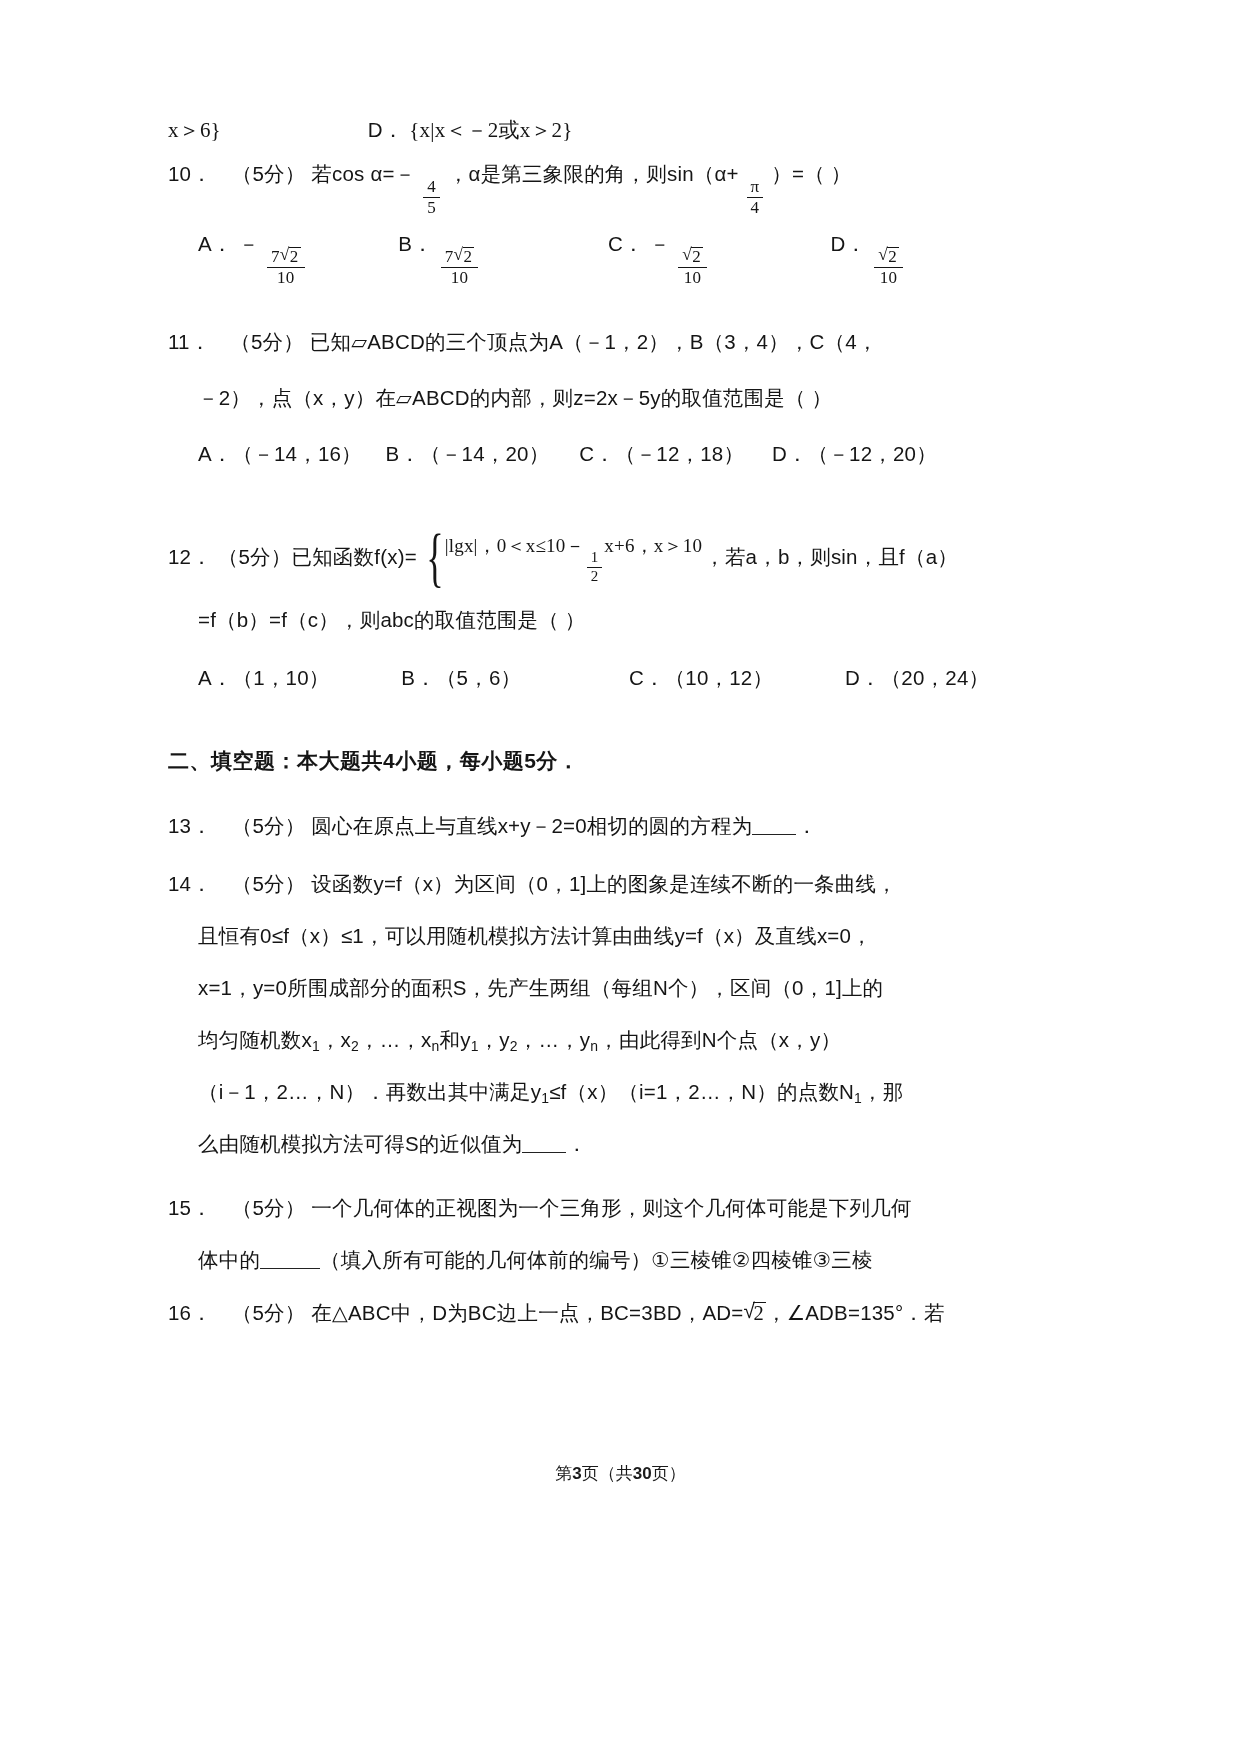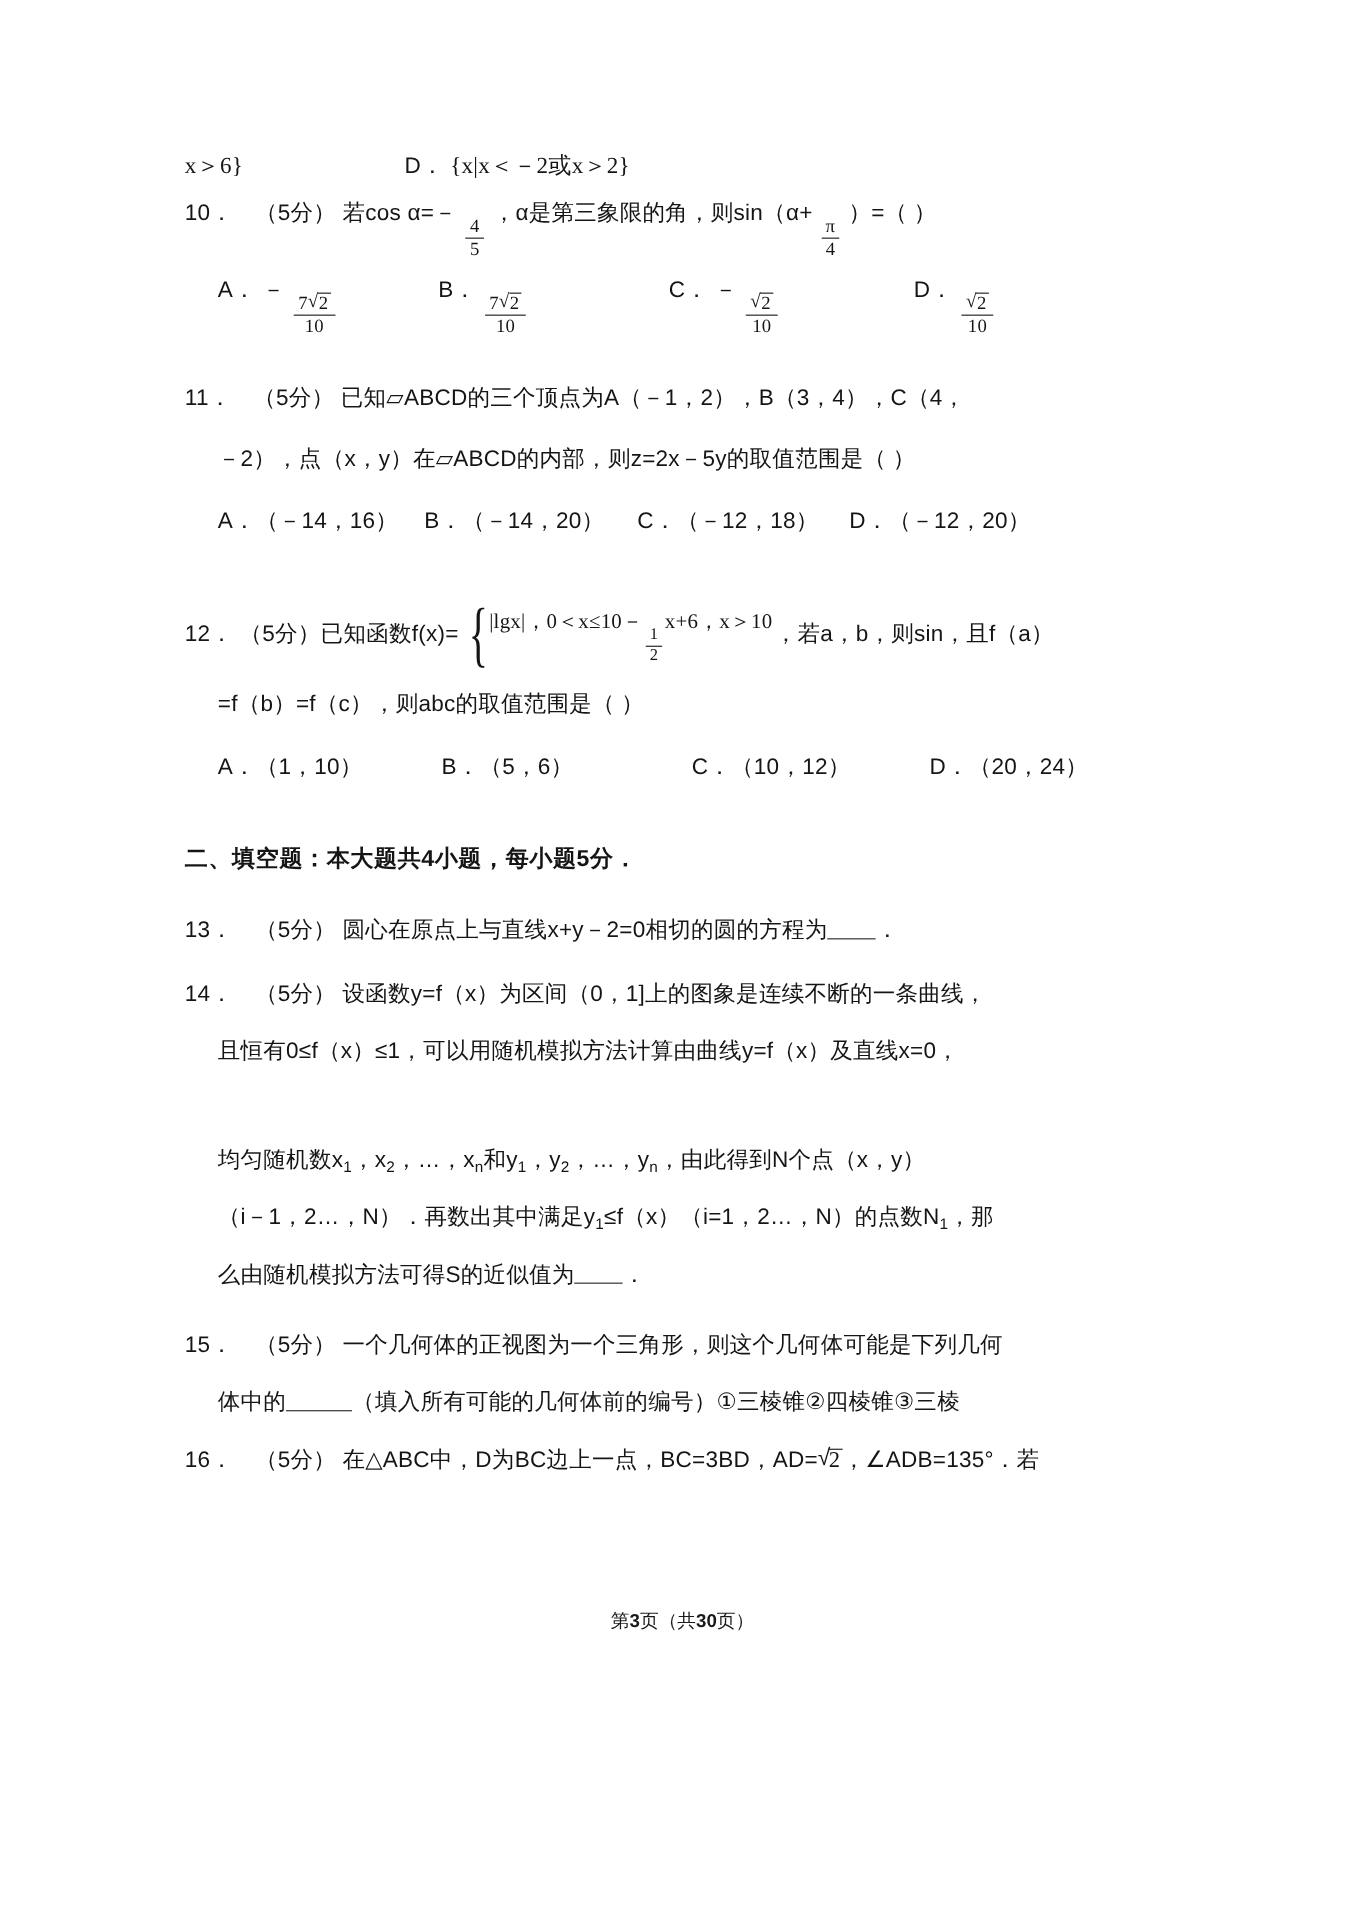--- a/index.html
+++ b/index.html
@@ -140,21 +140,21 @@
   .opt-spacer-60 { display: inline-block; width: 60px; }
   .opt-spacer-80 { display: inline-block; width: 80px; }
 </style>
 </head>
 <body>
 
 <div class="page">
 
   <div class="content">
 
-    <div class="row line" style="height:44px;margin-top:20px;">
+    <div class="row line" style="height:44px;">
       <span class="serif" style="font-size:21px;">x＞6}</span>
       <span style="display:inline-block;width:135px;"></span>
       <span>D．</span>
       <span class="serif" style="font-size:21px;">{x|x＜－2或x＞2}</span>
     </div>
 
     <div class="row line" style="height:70px;">
       <span>10．</span>
       <span style="display:inline-block;width:8px;"></span>
       <span>（5分）</span>
@@ -292,21 +292,24 @@
 
     <div class="row line" style="height:52px;">
       <span>14．</span>
       <span style="display:inline-block;width:8px;"></span>
       <span>（5分）</span>
       <span>设函数y=f（x）为区间（0，1]上的图象是连续不断的一条曲线，</span>
     </div>
     <div class="row line" style="height:52px; padding-left:30px;">
       <span>且恒有0≤f（x）≤1，可以用随机模拟方法计算由曲线y=f（x）及直线x=0，</span>
     </div>
-    <div class="row line" style="height:52px; padding-left:30px;margin-top:47px;">
+    <div class="row line" style="height:52px; padding-left:30px;">
+      <span>x=1，y=0所围成部分的面积S，先产生两组（每组N个），区间（0，1]上的</span>
+    </div>
+    <div class="row line" style="height:52px; padding-left:30px;">
       <span>均匀随机数x</span><span class="sub">1</span><span>，x</span><span class="sub">2</span><span>，…，x</span><span class="sub">n</span><span>和y</span><span class="sub">1</span><span>，y</span><span class="sub">2</span><span>，…，y</span><span class="sub">n</span><span>，由此得到N个点（x，y）</span>
     </div>
     <div class="row line" style="height:52px; padding-left:30px;">
       <span>（i－1，2…，N）．再数出其中满足y</span><span class="sub">1</span><span>≤f（x）（i=1，2…，N）的点数N</span><span class="sub">1</span><span>，那</span>
     </div>
     <div class="row line" style="height:64px; padding-left:30px;">
       <span>么由随机模拟方法可得S的近似值为</span><span class="blank-s"></span><span>．</span>
     </div>
 
     <div class="row line" style="height:52px;">

